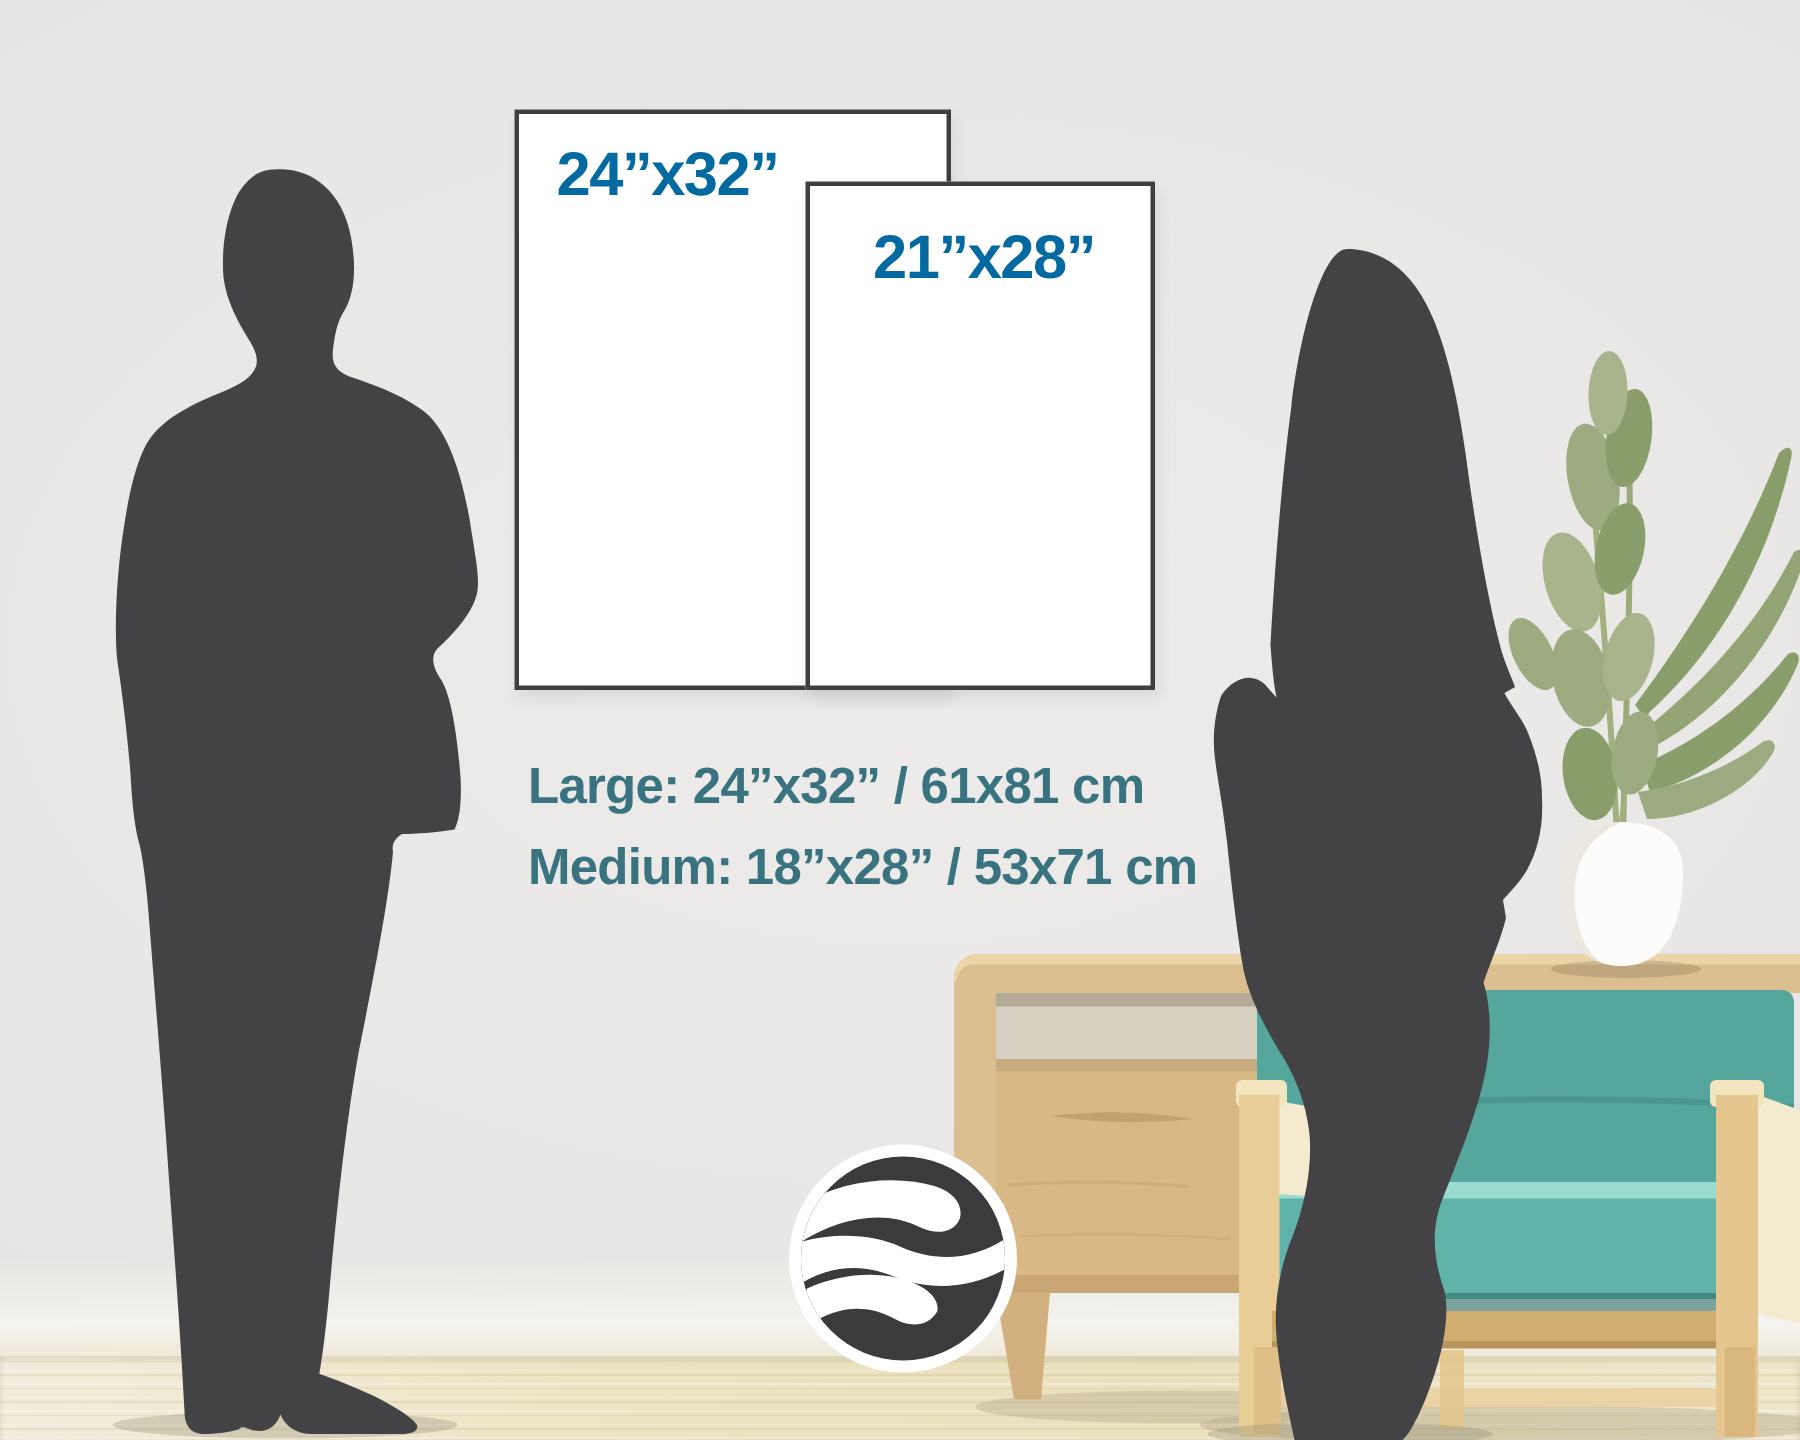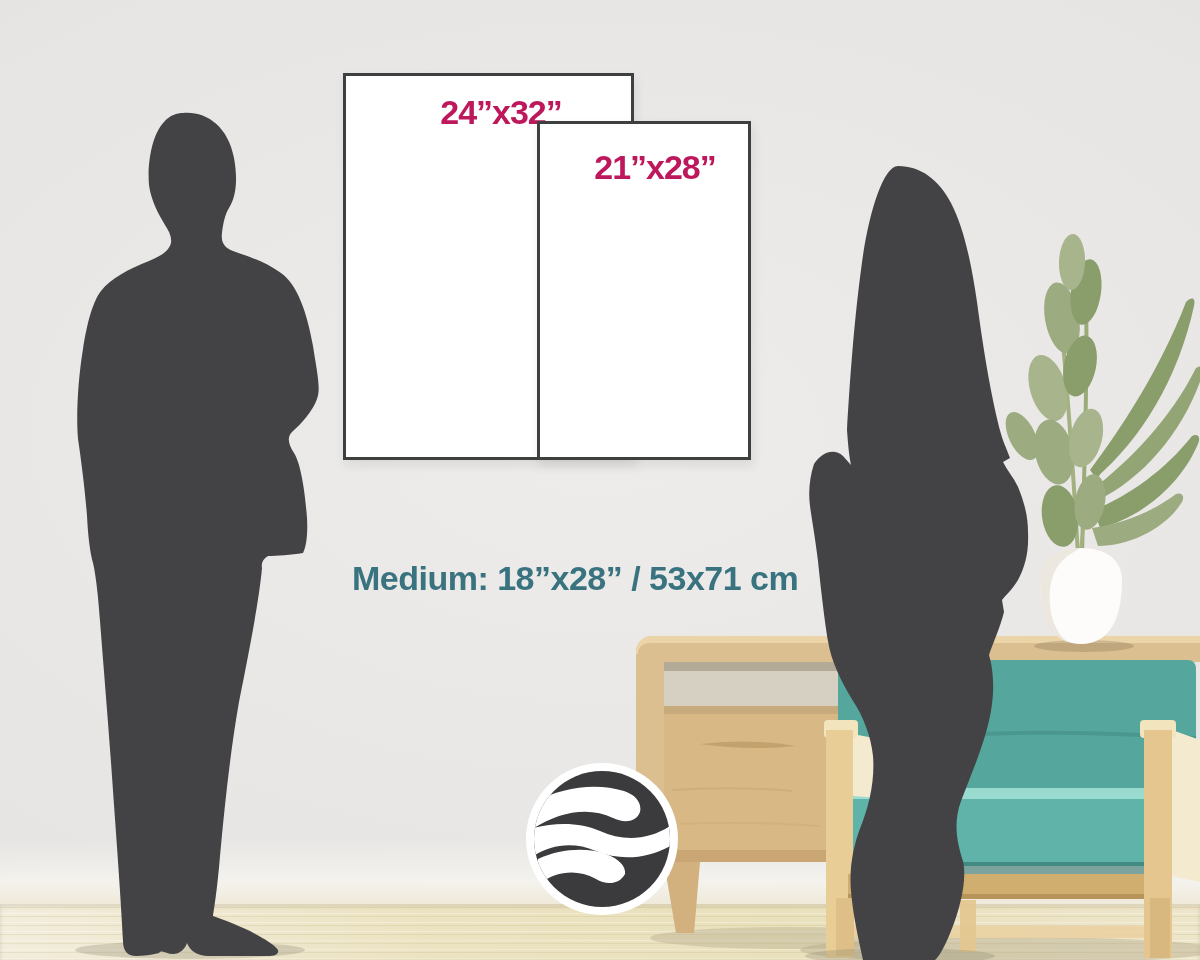--- a/index.html
+++ b/index.html
@@ -18,23 +18,23 @@
     background:
       repeating-linear-gradient(to bottom, rgba(255,255,255,0.30) 0 1px, rgba(0,0,0,0) 1px 3px, rgba(186,167,112,0.20) 3px 4px, rgba(0,0,0,0) 4px 9px),
       linear-gradient(90deg, #f2eddc 0%, #ece3c2 35%, #e9e0bc 65%, #eee6cb 100%);
     box-shadow: inset 0 2px 4px rgba(140,130,100,.28);
   }
   .poster{
     position:absolute;background:#ffffff;border:3px solid #3e3f3f;box-sizing:border-box;
     box-shadow:2px 5px 10px rgba(60,60,60,0.10);
   }
   .poster.large{left:343px;top:73px;width:291px;height:387px;z-index:5;}
-  .poster.medium{left:537px;top:121px;width:214px;height:339px;z-index:6;}
+  .poster.medium{left:537px;top:121px;width:233px;height:339px;z-index:6;padding-left:20px;}
   .poster-label{
-    display:block;color:#be185d;font-weight:700;font-size:34px;letter-spacing:-1px;text-align:center;
+    display:block;color:#0369a1;font-weight:700;font-size:41px;letter-spacing:-1px;
   }
   .poster.large .poster-label{margin:17px 0 0 25px;}
   .poster.medium .poster-label{margin:24px 0 0 22px;}
   .caption{
     position:absolute;left:352px;color:#3a7380;font-weight:700;font-size:34px;letter-spacing:-0.5px;
     z-index:7;white-space:nowrap;
   }
   .caption.large{top:505px;}
   .caption.medium{top:559px;}
   svg{position:absolute;left:0;top:0;}
@@ -111,20 +111,21 @@
     </g>
   </svg>
 
   <div class="poster large">
     <span class="poster-label">24”x32”</span>
   </div>
   <div class="poster medium">
     <span class="poster-label">21”x28”</span>
   </div>
 
+  <div class="caption large">Large: 24”x32” / 61x81 cm</div>
   <div class="caption medium">Medium: 18”x28” / 53x71 cm</div>
 
   <svg class="layer" viewBox="0 0 1200 960" style="z-index:8">
     <ellipse cx="190" cy="950" rx="115" ry="9" fill="#8e8872" opacity="0.30"></ellipse>
     <ellipse cx="900" cy="956" rx="95" ry="8" fill="#8e8872" opacity="0.30"></ellipse>
 
     <path fill="#434345" d="M183,113 C206,111 228,126 234,158 C238,180 236,197 229,208 C225,214 223,224 222,233 C221,241 223,247 233,251 C247,256 264,261 281,273 C297,284 307,312 313,346 C317,372 321,389 317,399 C313,411 301,424 292,432 C287,437 288,444 294,453 C301,464 305,492 307,518 C308,536 306,547 303,553 C291,555 277,556 268,556 C263,559 261,563 262,568 C259,601 249,652 239,702 C231,747 225,801 220,856 C217,892 214,909 213,916 C222,919 235,924 250,931 C263,938 274,944 278,950 C279,954 275,956 267,956 L208,956 C198,956 190,951 187,943 C185,949 180,954 173,954 C166,954 162,949 159,953 C152,955 143,956 136,956 C127,956 123,950 123,941 C121,901 117,846 113,791 C109,731 104,673 100,621 C98,591 95,571 93,563 C90,553 88,536 87,516 C85,489 81,459 78,439 C76,416 78,379 83,349 C87,323 93,301 101,291 C111,278 129,269 149,261 C161,256 169,251 171,243 C172,237 169,231 165,225 C159,215 151,201 149,185 C147,161 153,133 164,122 C170,115 177,113 183,113 Z"></path>
 
     <path fill="#434345" d="M898,166 C921,166 939,180 951,203 C963,226 971,260 977,302 C983,347 991,397 1001,434 C1004,444 1008,452 1010,458 L1003,462 C1008,472 1016,480 1020,492 C1026,508 1028,520 1028,532 C1029,552 1025,567 1018,580 C1012,590 1005,596 1002,600 L1004,612 C1000,628 993,643 989,655 C993,668 995,688 991,711 C986,740 973,770 961,801 C953,823 957,843 963,861 C967,879 961,906 951,931 C945,946 939,957 935,960 L863,960 C859,941 853,916 851,891 C849,869 853,846 861,826 C869,806 875,781 873,756 C871,736 863,716 853,701 C841,681 831,661 828,641 C825,623 821,591 818,561 C815,536 812,521 810,506 C808,491 810,476 814,464 C822,452 834,448 843,456 L851,465 C849,455 848,444 847,430 C849,395 853,330 861,270 C867,220 882,166 898,166 Z"></path>
   </svg>

